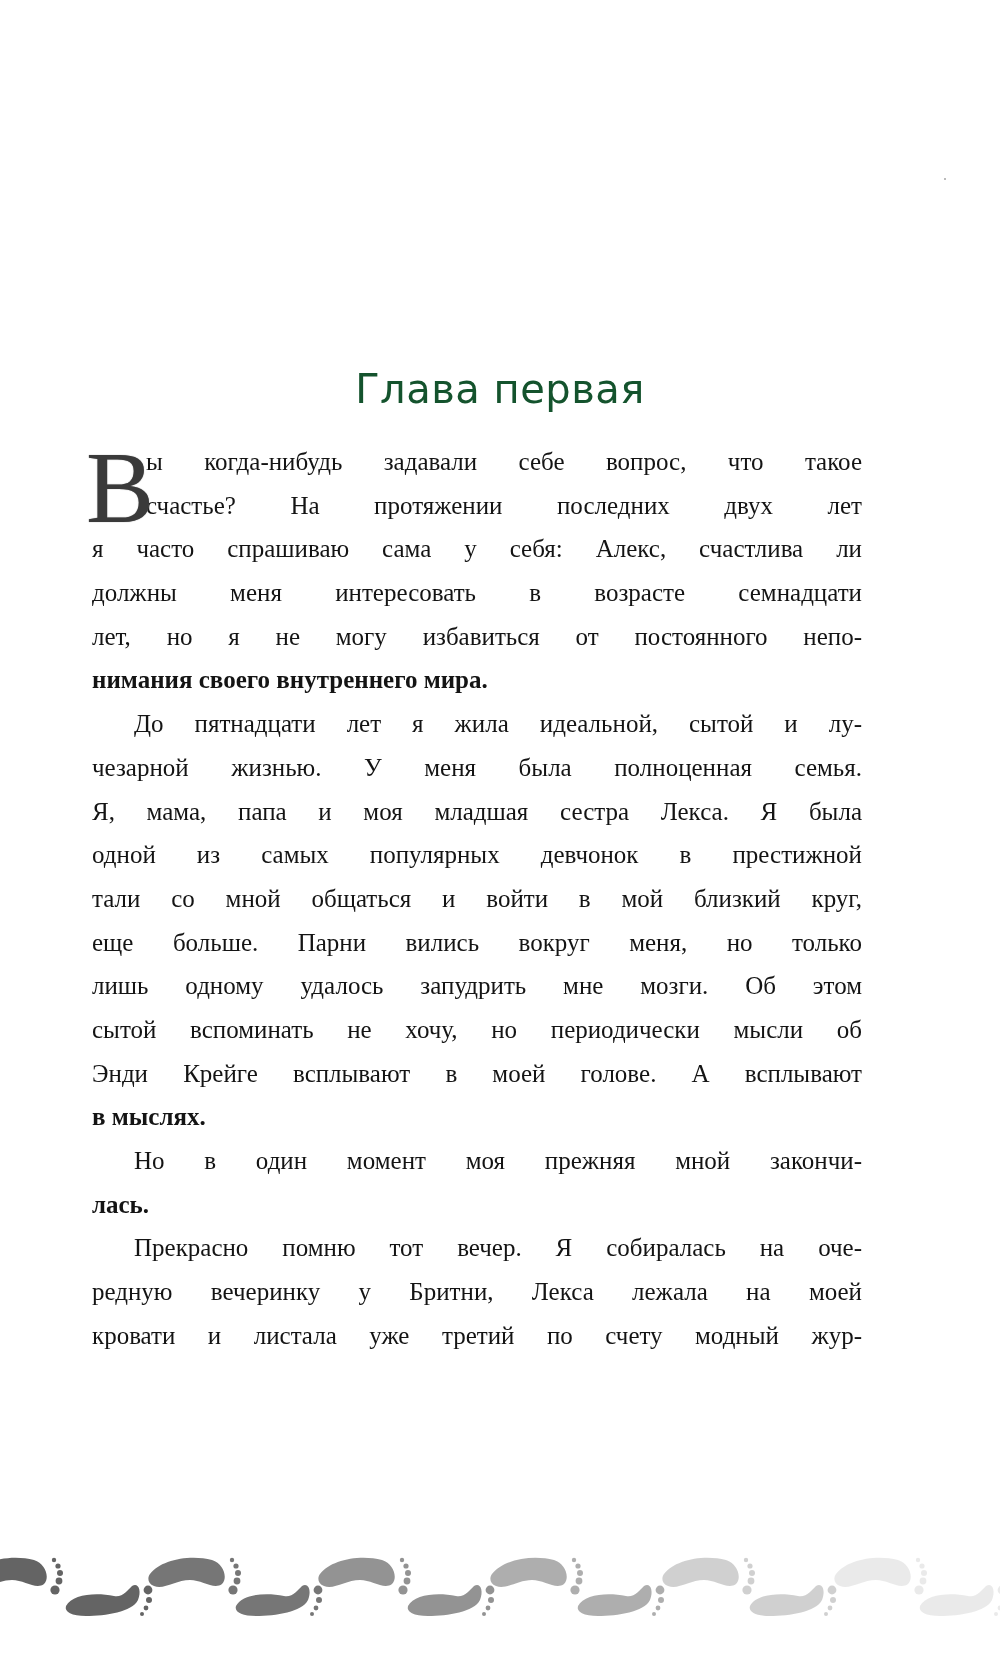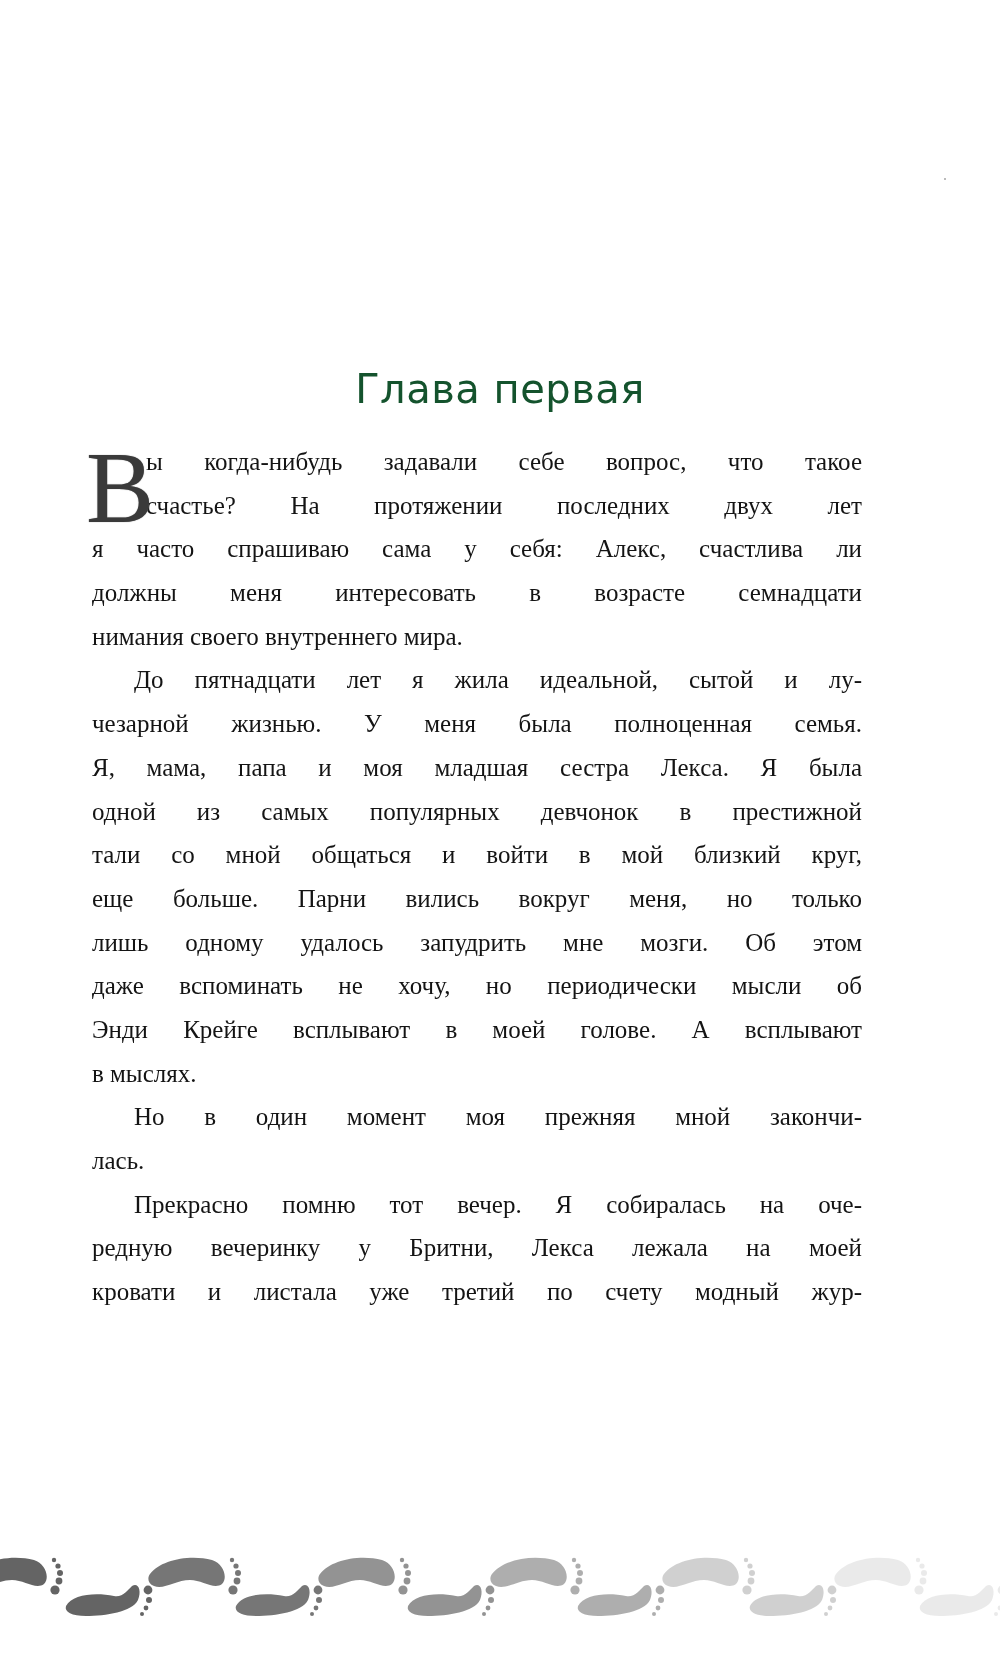--- a/index.html
+++ b/index.html
@@ -43,20 +43,21 @@
       height: 43.7px;
       line-height: 43.7px;
       font-size: 25px;
       white-space: nowrap;
       text-align: justify;
       text-align-last: justify;
       overflow: visible;
     }
     .line.last {
       text-align-last: left;
+      font-weight: bold;
     }
     .line.indent {
       padding-left: 42px;
     }
     .line.drop-offset {
       padding-left: 54px;
     }
     .dropcap {
       position: absolute;
       left: -6px;
@@ -92,30 +93,31 @@
 
   <h1 class="chapter-title">Глава первая</h1>
 
   <div class="body-text">
     <span class="dropcap">В</span>
 
     <div class="line drop-offset">ы когда-нибудь задавали себе вопрос, что такое</div>
     <div class="line drop-offset">счастье? На протяжении последних двух лет</div>
     <div class="line">я часто спрашиваю сама у себя: Алекс, счастлива ли</div>
     <div class="line">должны меня интересовать в возрасте семнадцати</div>
+    <div class="line">лет, но я не могу избавиться от постоянного непо-</div>
     <div class="line last">нимания своего внутреннего мира.</div>
 
     <div class="line indent">До пятнадцати лет я жила идеальной, сытой и лу-</div>
     <div class="line">чезарной жизнью. У меня была полноценная семья.</div>
     <div class="line">Я, мама, папа и моя младшая сестра Лекса. Я была</div>
     <div class="line">одной из самых популярных девчонок в престижной</div>
     <div class="line">тали со мной общаться и войти в мой близкий круг,</div>
     <div class="line">еще больше. Парни вились вокруг меня, но только</div>
     <div class="line">лишь одному удалось запудрить мне мозги. Об этом</div>
-    <div class="line">даже вспоминать не хочу, но периодически мысли об</div>
+    <div class="line">сытой вспоминать не хочу, но периодически мысли об</div>
     <div class="line">Энди Крейге всплывают в моей голове. А всплывают</div>
     <div class="line last">в мыслях.</div>
 
     <div class="line indent">Но в один момент моя прежняя мной закончи-</div>
     <div class="line last">лась.</div>
 
     <div class="line indent">Прекрасно помню тот вечер. Я собиралась на оче-</div>
     <div class="line">редную вечеринку у Бритни, Лекса лежала на моей</div>
     <div class="line">кровати и листала уже третий по счету модный жур-</div>
   </div>

